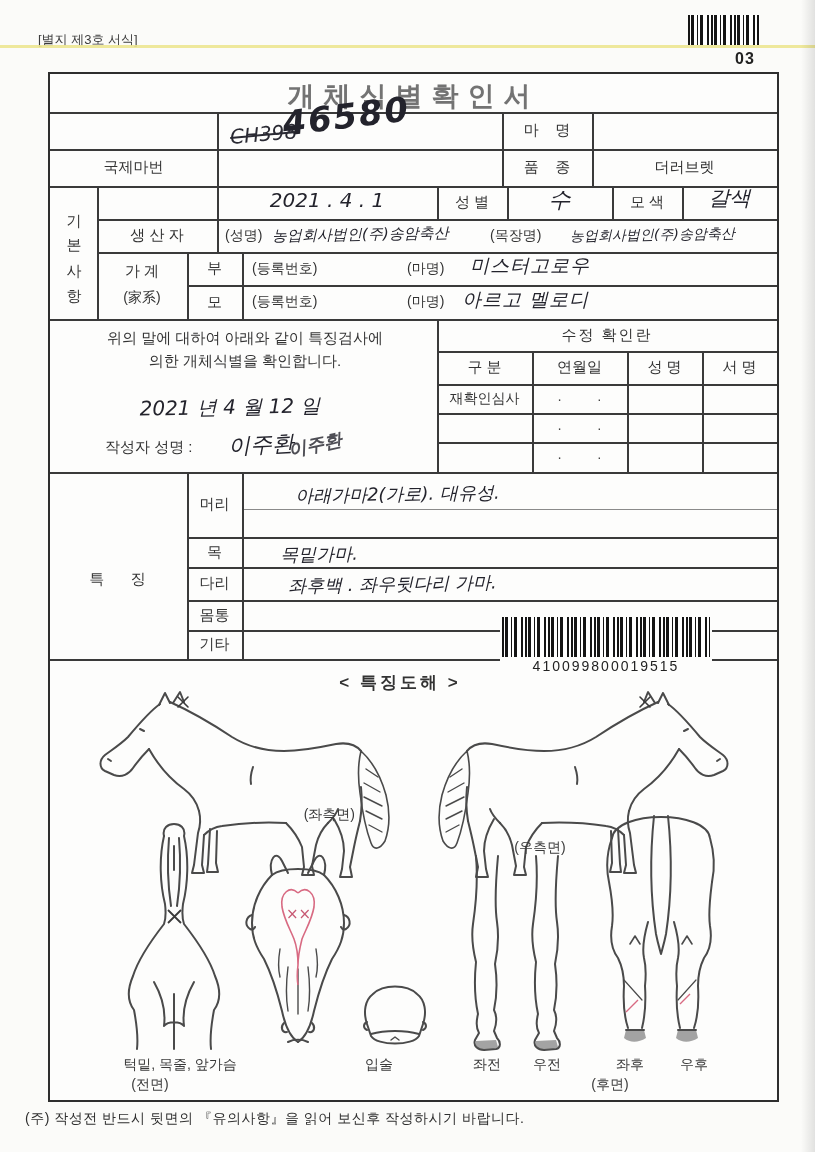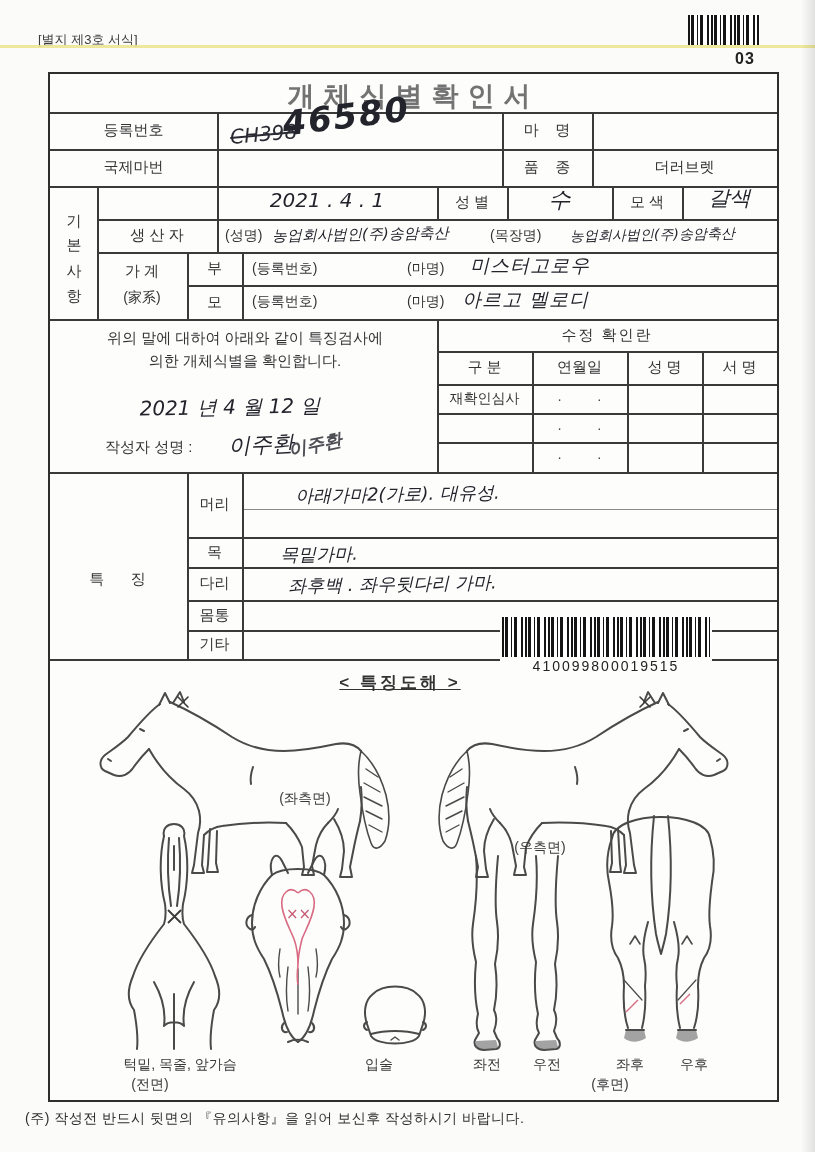--- a/index.html
+++ b/index.html
@@ -74,21 +74,20 @@
     <div class="vline" style="left:632px;top:112px;height:33px;"></div>
     <div class="vline" style="left:137px;top:178px;height:67px;"></div>
     <div class="vline" style="left:192px;top:178px;height:67px;"></div>
     <div class="vline" style="left:387px;top:245px;height:153px;"></div>
     <div class="vline" style="left:482px;top:277px;height:121px;"></div>
     <div class="vline" style="left:577px;top:277px;height:121px;"></div>
     <div class="vline" style="left:652px;top:277px;height:121px;"></div>
     <div class="vline" style="left:137px;top:398px;height:187px;"></div>
     <div class="vline" style="left:192px;top:398px;height:187px;"></div>
 
-    <div class="cell" style="left:0;top:38px;width:167px;height:37px;">등록번호</div>
     <div class="cell" style="left:452px;top:38px;width:90px;height:37px;white-space:pre;">마    명</div>
     <div class="cell" style="left:542px;top:38px;width:185px;height:37px;"></div>
     <div class="cell" style="left:0;top:75px;width:167px;height:37px;">국제마번</div>
     <div class="cell" style="left:452px;top:75px;width:90px;height:37px;white-space:pre;">품    종</div>
     <div class="cell" style="left:542px;top:75px;width:185px;height:37px;">더러브렛</div>
 
     <span class="hw strike abs" style="left:180px;top:48px;font-size:20px;transform:rotate(-5deg);color:#2a2a33;">CH398</span>
     <span class="hw abs" style="left:232px;top:22px;font-size:34px;font-weight:bold;transform:rotate(-7deg);letter-spacing:2px;">46580</span>
 
     <div class="cell vertical" style="left:0;top:112px;width:47px;height:133px;">기본사항</div>
@@ -156,21 +155,21 @@
     <div class="cell" style="left:137px;top:526px;width:55px;height:30px;">몸통</div>
     <div class="cell left hw" style="left:238px;top:526px;width:470px;height:30px;font-size:18px;"></div>
     <div class="cell" style="left:137px;top:556px;width:55px;height:29px;">기타</div>
     <div class="cell left hw" style="left:238px;top:556px;width:470px;height:29px;font-size:18px;"></div>
 
     <div class="abs" style="left:450px;top:543px;width:212px;height:60px;background:#fdfdfc;z-index:6;">
       <div class="abs barcode" style="left:2px;top:0;width:208px;height:40px;"></div>
       <div class="abs" style="left:0;top:41px;width:212px;text-align:center;font-size:14px;letter-spacing:2px;color:#222;">410099800019515</div>
     </div>
 
-    <div class="cell" style="left:230px;top:596px;width:240px;height:24px;font-size:17px;font-weight:bold;letter-spacing:3px;text-decoration:underline;">&lt; 특징도해 &gt;</div>
+    <div class="cell" style="left:230px;top:596px;width:240px;height:24px;font-size:17px;font-weight:bold;letter-spacing:3px;">&lt; 특징도해 &gt;</div>
 
     <svg width="0" height="0" style="position:absolute">
       <defs>
         <g id="side-horse" stroke="#4a4a4a" stroke-width="2" fill="none" stroke-linecap="round" stroke-linejoin="round">
           <path d="M69,16 L75,4 L80,14"></path>
           <path d="M83,14 L90,3 L94,13"></path>
           <path d="M70,15 C60,22 48,36 38,48 C30,56 20,62 15,66 C9,71 9,79 15,82 L24,86 C32,89 39,85 43,79 C48,72 54,65 59,60"></path>
           <path d="M59,60 C68,76 80,90 94,100 C102,106 107,114 109,122"></path>
           <path d="M80,13 C100,22 124,36 142,48 C158,58 176,62 194,62 C214,62 232,58 246,55 C258,53 266,56 271,62"></path>
           <path d="M109,122 C111,130 110,138 108,144 L104,176 L102,184 L114,184 L112,176 L114,146"></path>
@@ -190,21 +189,21 @@
         <g id="front-leg" stroke="#4a4a4a" stroke-width="2" fill="none" stroke-linecap="round" stroke-linejoin="round">
           <path d="M16,0 C18,24 16,48 13,68 C11,82 13,94 16,106 C14,126 15,144 18,158 C16,166 16,172 19,177 L15,184 C13,190 18,194 24,194 L36,193 C41,192 41,186 37,182 L34,175 C37,167 37,160 34,154 C37,140 37,122 35,108 C38,94 39,80 37,66 C34,46 36,22 38,0"></path>
           <path d="M16,185 L36,184 L38,191 C32,195 20,195 16,191 Z" fill="#5a5a5a" opacity=".55" stroke="none"></path>
         </g>
       </defs>
     </svg>
 
     <svg style="left:40px;top:615px;" width="320" height="200" viewBox="0 0 320 200">
       <use href="#side-horse"></use>
     </svg>
-    <div class="diag-label" style="left:205px;top:716px;width:100px;">(좌측면)</div>
+    <div class="diag-label" style="left:205px;top:732px;width:100px;text-align:right;">(좌측면)</div>
 
     <svg style="left:368px;top:615px;" width="320" height="200" viewBox="0 0 320 200">
       <use href="#side-horse" transform="translate(320,0) scale(-1,1)"></use>
     </svg>
     <div class="diag-label" style="left:440px;top:765px;width:100px;">(우측면)</div>
 
     <svg style="left:64px;top:740px;" width="120" height="237" viewBox="0 0 120 237">
       <g stroke="#4a4a4a" stroke-width="2" fill="none" stroke-linecap="round" stroke-linejoin="round">
         <path d="M50,22 C46,6 74,6 70,22 C75,44 74,70 69,90 C68,98 68,104 70,110 C84,128 96,146 101,162 C107,176 106,188 100,196 C97,212 96,226 97,235"></path>
         <path d="M50,22 C45,44 46,70 51,90 C52,98 52,104 50,110 C36,128 24,146 19,162 C13,176 14,188 20,196 C23,212 24,226 23,235"></path>

